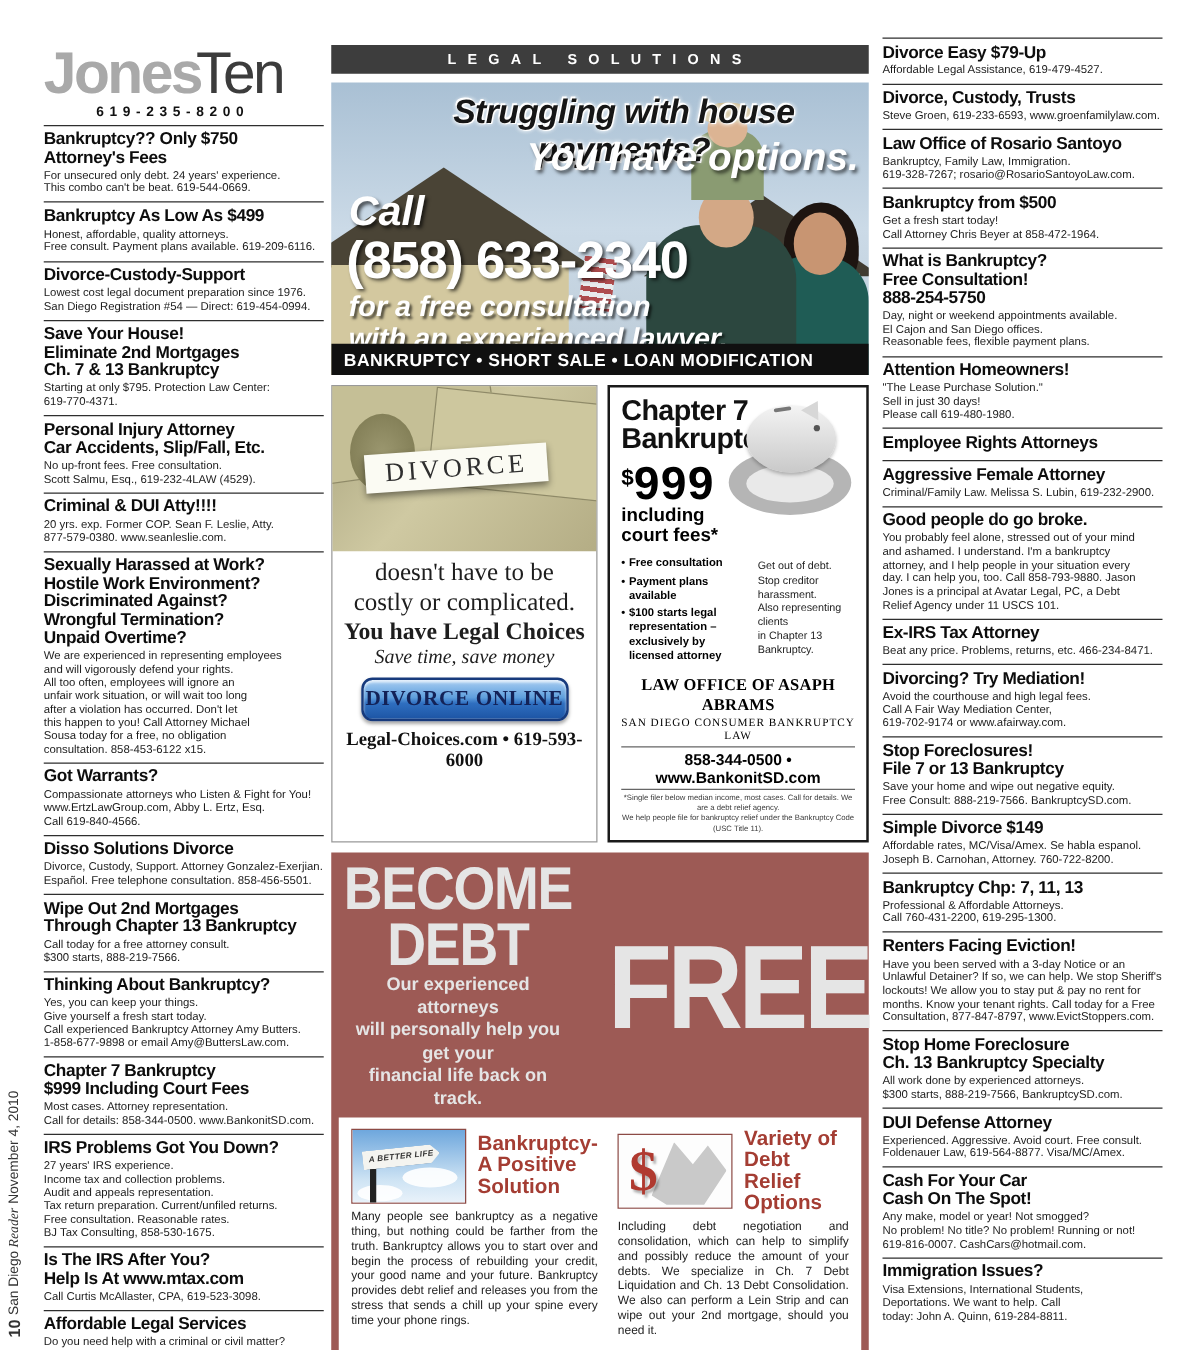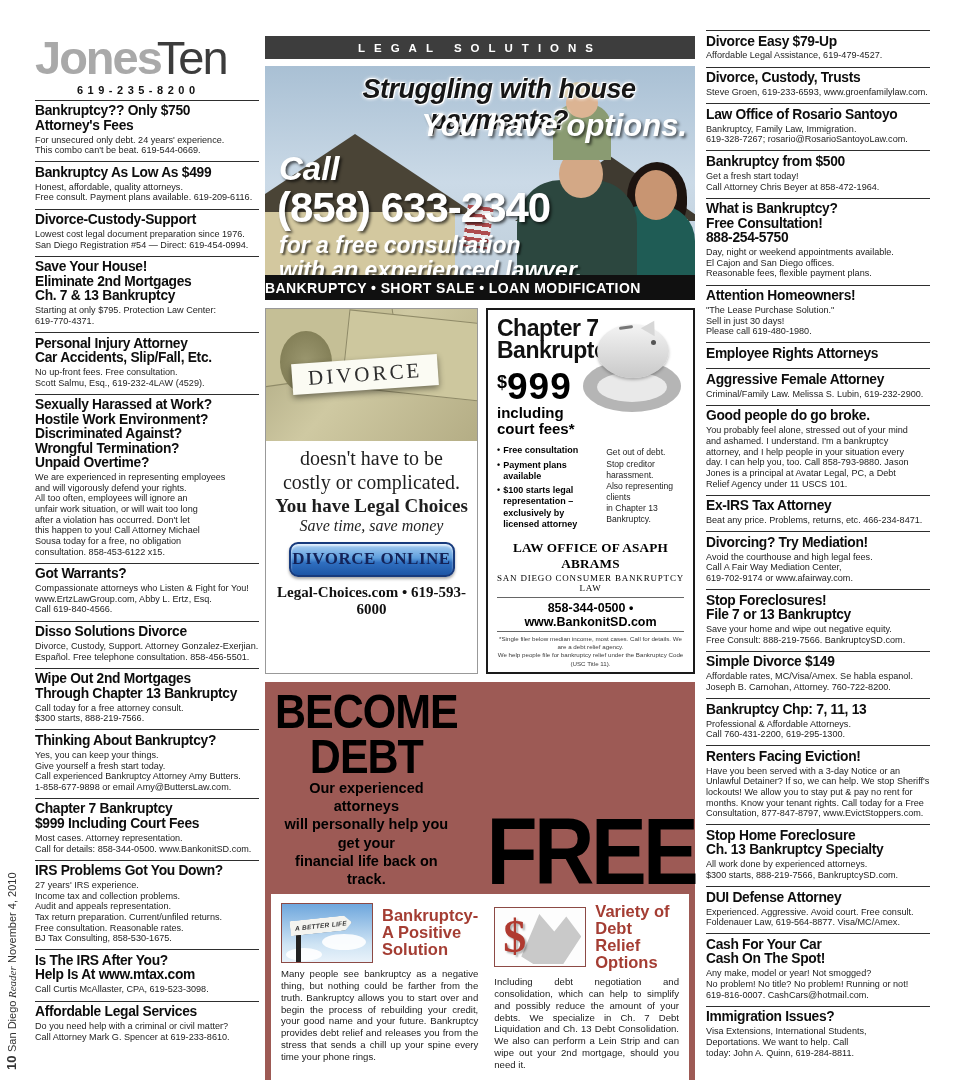--- a/index.html
+++ b/index.html
@@ -46,21 +46,21 @@
   .mom-torso { position:absolute; right:0; bottom:0; width:86px; height:95px; border-radius:36px 36px 0 0; background:#1f5c55; }
   .mom-head { position:absolute; right:18px; bottom:80px; width:42px; height:50px; border-radius:50%; background:#c89572; }
   .mom-hair { position:absolute; right:8px; bottom:68px; width:60px; height:70px; border-radius:50% 50% 40% 40%; background:#1d1410; z-index:-0; }
   .mom-wrap { position:absolute; right:0; bottom:0; width:190px; height:230px; }
   .house-h1 { position:absolute; top:8px; left:0; right:0; text-align:center; font-style:italic; font-weight:bold; font-size:27px; letter-spacing:-0.5px; color:#161616; text-shadow:0 0 4px #fff,0 0 4px #fff,1px 1px 0 #fff,-1px -1px 0 #fff;margin-left:38px; }
   .house-h2 { position:absolute; top:42px; right:8px; font-style:italic; font-weight:bold; font-size:31px; color:#fff; text-shadow:2px 2px 3px rgba(0,0,0,.6); }
   .house-call { position:absolute; top:84px; left:14px; font-style:italic; font-weight:bold; font-size:33px; color:#fff; text-shadow:2px 2px 3px rgba(0,0,0,.65); }
   .house-phone { position:absolute; top:118px; left:12px; font-weight:bold; font-size:42px; letter-spacing:-1px; color:#fff; text-shadow:2px 2px 3px rgba(0,0,0,.65); }
   .house-s1 { position:absolute; top:166px; left:14px; font-style:italic; font-weight:bold; font-size:23px; color:#fff; text-shadow:2px 2px 2px rgba(0,0,0,.6); }
   .house-s2 { position:absolute; top:191px; left:14px; font-style:italic; font-weight:bold; font-size:23px; color:#fff; text-shadow:2px 2px 2px rgba(0,0,0,.6); }
-  .house-services { position:absolute; bottom:0; left:0; right:0; height:25px; background:#101010; color:#fff; display:flex; align-items:center; font-weight:bold; font-size:14px; letter-spacing:0.4px; }
+  .house-services { position:absolute; bottom:0; left:0; right:0; height:25px; background:#101010; color:#fff; display:flex; align-items:center; padding-left:10px; font-weight:bold; font-size:14px; letter-spacing:0.4px; }
 
   
   .mid-row { display:flex; gap:8px; margin-top:8px; }
   .divorce-ad { width:213px; border:1px solid #999; background:#fff; }
   .money { height:132px; position:relative; overflow:hidden; background:linear-gradient(130deg,#a9a47e 0%,#cfc9a2 45%,#b4ad85 100%); }
   .bill1 { position:absolute; left:-20px; top:-12px; width:150px; height:82px; background:#c5bf96; border:1px solid #8f8a68; transform:rotate(-8deg); }
   .bill2 { position:absolute; right:-18px; top:8px; width:150px; height:78px; background:#cdc79e; border:1px solid #8f8a68; transform:rotate(6deg); }
   .franklin { position:absolute; left:14px; top:22px; width:52px; height:62px; border-radius:50%; background:radial-gradient(#9b976f,#7b774f); }
   .divorce-label { position:absolute; left:26px; top:50px; background:#fbfbf3; padding:3px 16px; transform:rotate(-4deg); font-family:"Liberation Serif", serif; font-size:21px; letter-spacing:3px; color:#2f2f2f; box-shadow:0 3px 6px rgba(0,0,0,.45); }
   .dv-text { text-align:center; font-family:"Liberation Serif", serif; color:#1e1e1e; padding-top:6px; }
@@ -88,21 +88,21 @@
   .ch7-bullet { font-weight:bold; font-size:9px; line-height:1.25; white-space:pre-line; margin-bottom:3px; display:flex; gap:3px; }
   .bdot { flex-shrink:0; }
   .ch7-notes { width:43%; font-size:8.6px; line-height:1.3; white-space:pre-line; color:#222; padding-top:2px; }
   .ch7-firm { font-family:"Liberation Serif", serif; font-weight:bold; font-size:13.2px; text-align:center; margin-top:7px; letter-spacing:0.2px; }
   .ch7-firm-sub { font-family:"Liberation Serif", serif; font-size:9px; text-align:center; letter-spacing:0.8px; margin-top:1px; }
   .ch7-contact { font-weight:bold; font-size:12.5px; text-align:center; margin-top:4px; padding:2.5px 0; border-top:1px solid #666; border-bottom:1px solid #666; }
   .ch7-fine { font-size:6.2px; text-align:center; color:#3a3a3a; padding-top:2.5px; line-height:1.35; white-space:pre-line; }
 
   
   .debt-ad { margin-top:8px; background:#9d5a55; }
-  .debt-header { display:flex; align-items:flex-end; padding:6px 8px 2px 10px; color:#000000; }
+  .debt-header { display:flex; align-items:center; padding:6px 8px 2px 10px; color:#e5e5e5; }
   .dh-left { flex:1; text-align:center; padding-top:2px; }
   .dh-title { font-weight:bold; font-size:43px; line-height:0.92; letter-spacing:-1px; transform:scaleY(1.12); transform-origin:top; }
   .dh-sub { font-weight:bold; font-size:14.5px; line-height:1.25; margin-top:10px; white-space:pre-line; }
   .dh-free { font-weight:bold; font-size:95px; line-height:0.78; letter-spacing:-4px; transform:scaleX(0.88); transform-origin:right; padding-top:4px; }
   .debt-body { background:#fff; margin:4px 6px 0; padding:9px 10px 5px; }
   .db-row { display:flex; gap:16px; }
   .db-col { flex:1; }
   .db-head { display:flex; gap:9px; margin-bottom:5px; align-items:center; }
   .db-img { width:92px; height:60px; border:1px solid #8c4a45; flex-shrink:0; position:relative; overflow:hidden; }
   .sign-bg { position:absolute; inset:0; background:linear-gradient(180deg,#6ea7dd 0%,#cfe4f4 70%,#e9f2fa 100%); }
@@ -164,20 +164,25 @@
 619-770-4371.</div>
   </div>
 
   <div class="ad">
     <div class="ad-title">Personal Injury Attorney
 Car Accidents, Slip/Fall, Etc.</div>
     <div class="ad-body">No up-front fees. Free consultation.
 Scott Salmu, Esq., 619-232-4LAW (4529).</div>
   </div>
 
+  <div class="ad">
+    <div class="ad-title">Criminal &amp; DUI Atty!!!!</div>
+    <div class="ad-body">20 yrs. exp. Former COP. Sean F. Leslie, Atty.
+877-579-0380. www.seanleslie.com.</div>
+  </div>
 
   <div class="ad">
     <div class="ad-title">Sexually Harassed at Work?
 Hostile Work Environment?
 Discriminated Against?
 Wrongful Termination?
 Unpaid Overtime?</div>
     <div class="ad-body">We are experienced in representing employees
 and will vigorously defend your rights.
 All too often, employees will ignore an

